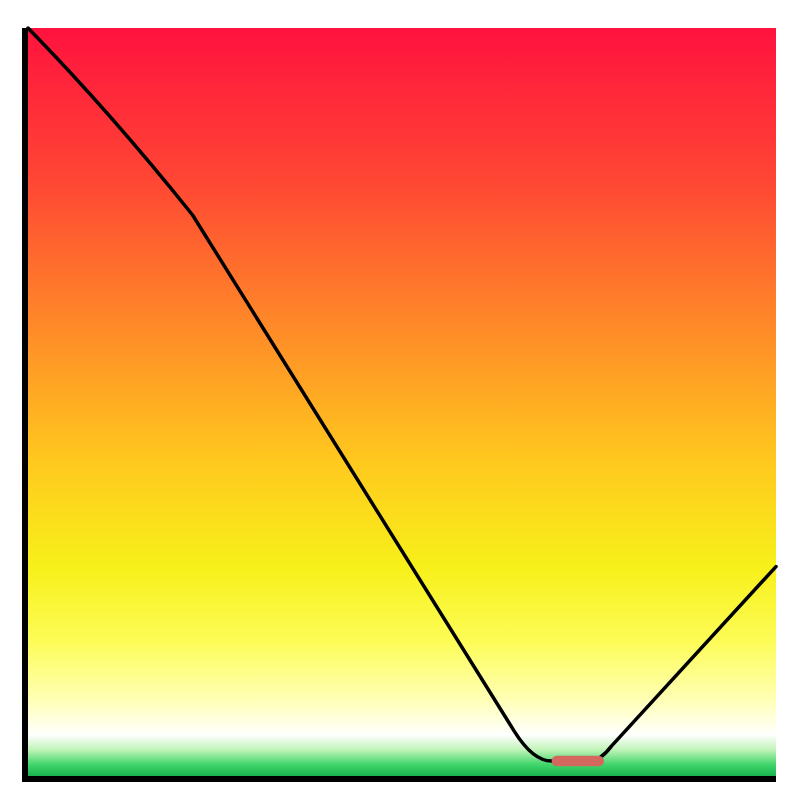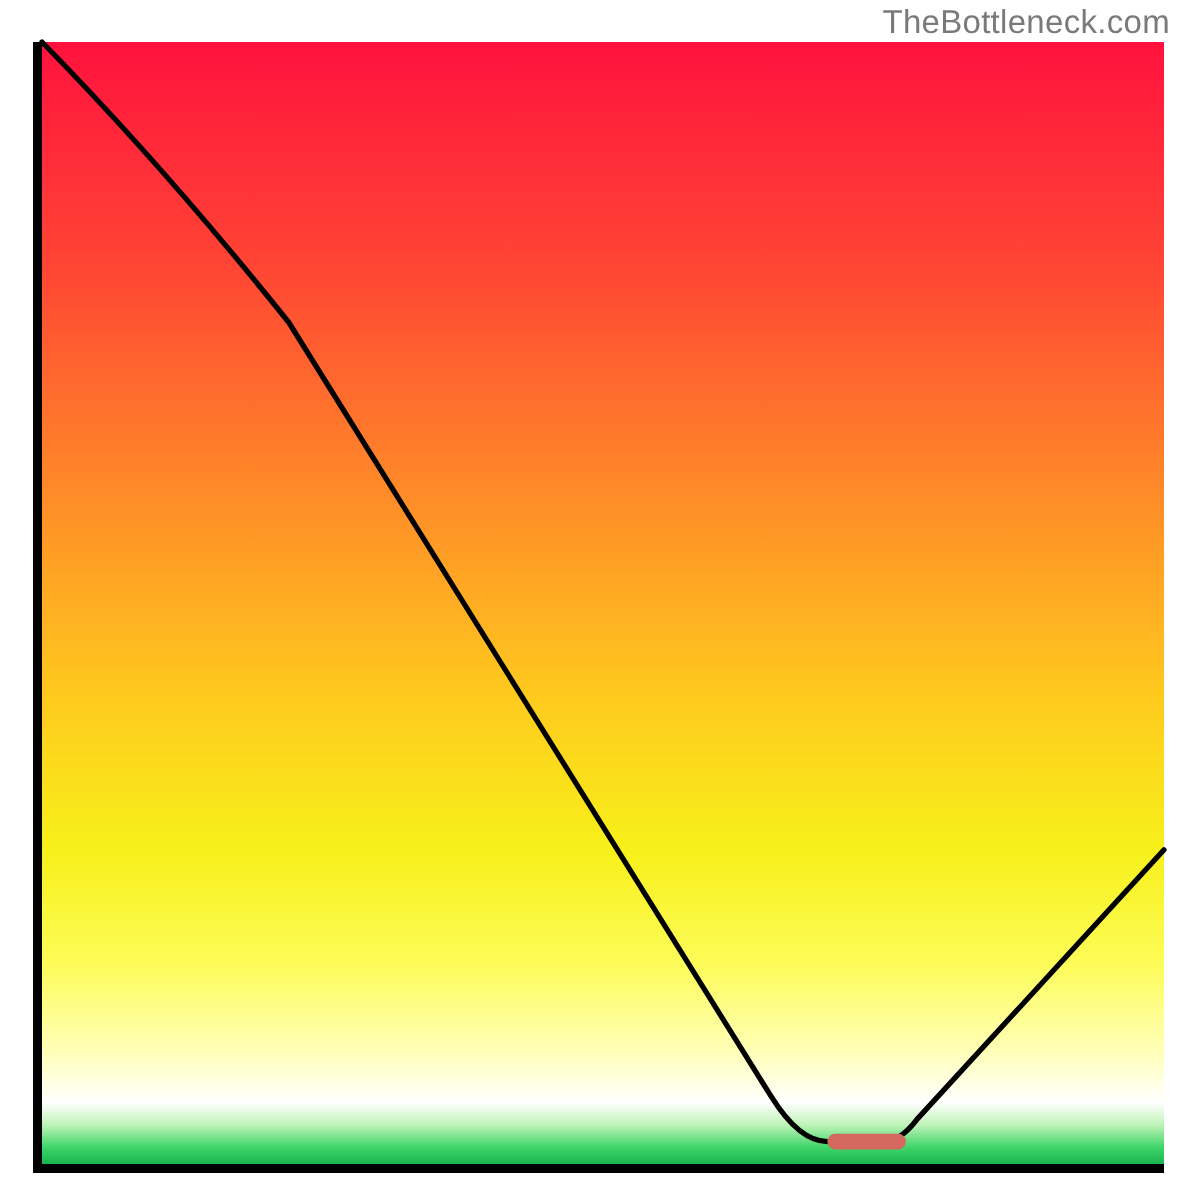--- a/index.html
+++ b/index.html
@@ -26,21 +26,20 @@
   }
   svg {
     position: absolute;
     top: 0;
     left: 0;
   }
 </style>
 </head>
 <body>
 <div class="container">
-  <div class="watermark">TheBottleneck.com</div>
   <svg id="chart-svg" width="800" height="800" viewBox="0 0 800 800">
       <defs>
         <linearGradient id="bg-grad" x1="0" y1="0" x2="0" y2="1">
           <stop offset="0%" stop-color="#ff123e"></stop>
           <stop offset="20%" stop-color="#ff4534"></stop>
           <stop offset="40%" stop-color="#ff8a28"></stop>
           <stop offset="57.99999999999999%" stop-color="#ffc91e"></stop>
           <stop offset="72%" stop-color="#f7f01a"></stop>
           <stop offset="82%" stop-color="#fdfc57"></stop>
           <stop offset="90%" stop-color="#ffffb8"></stop>

